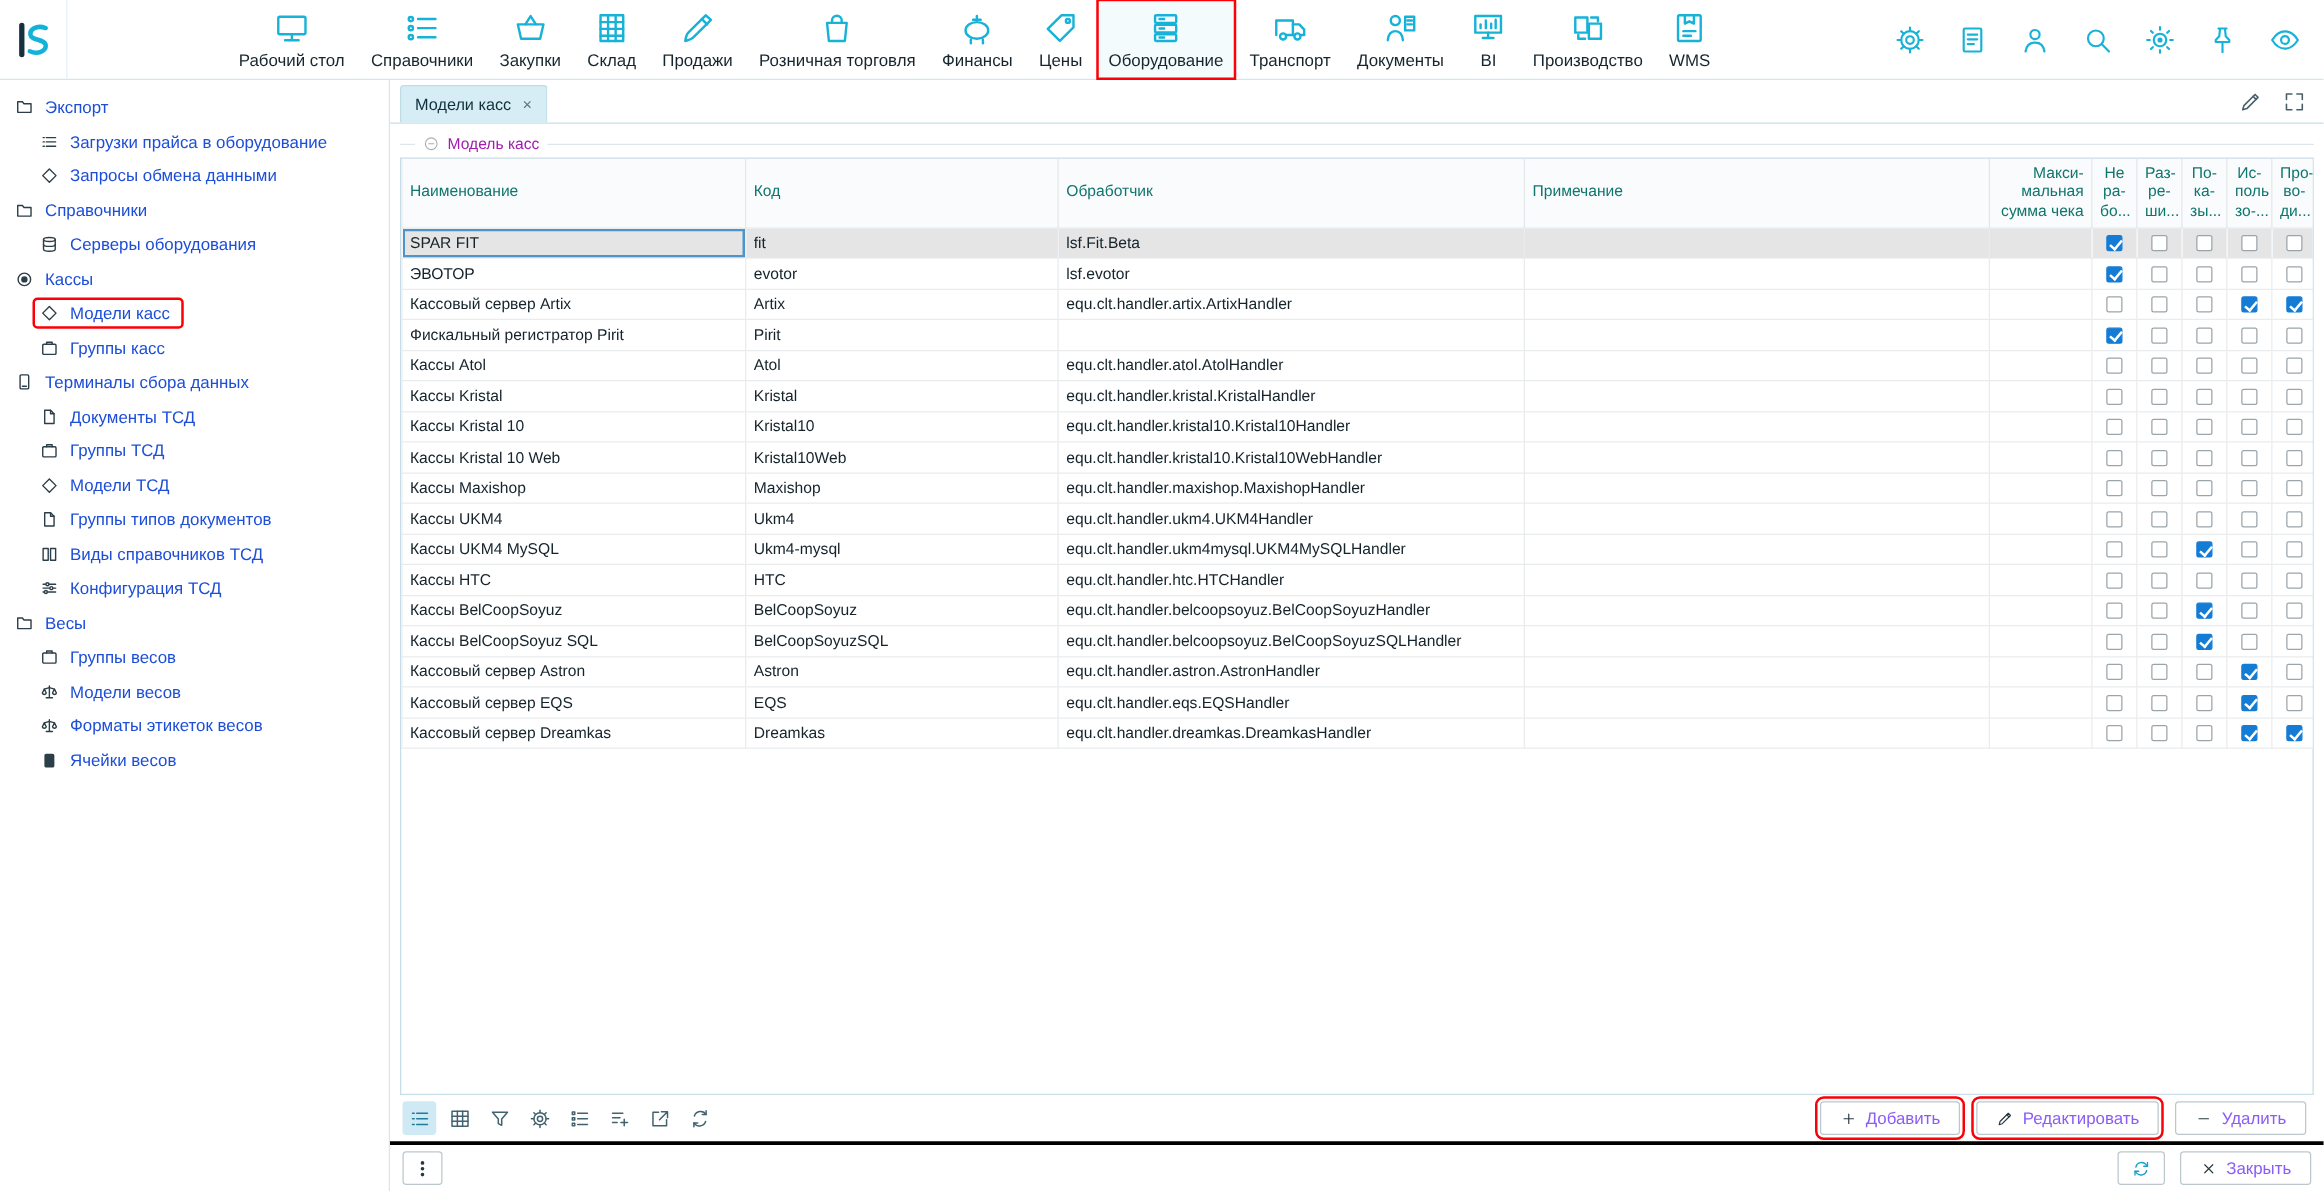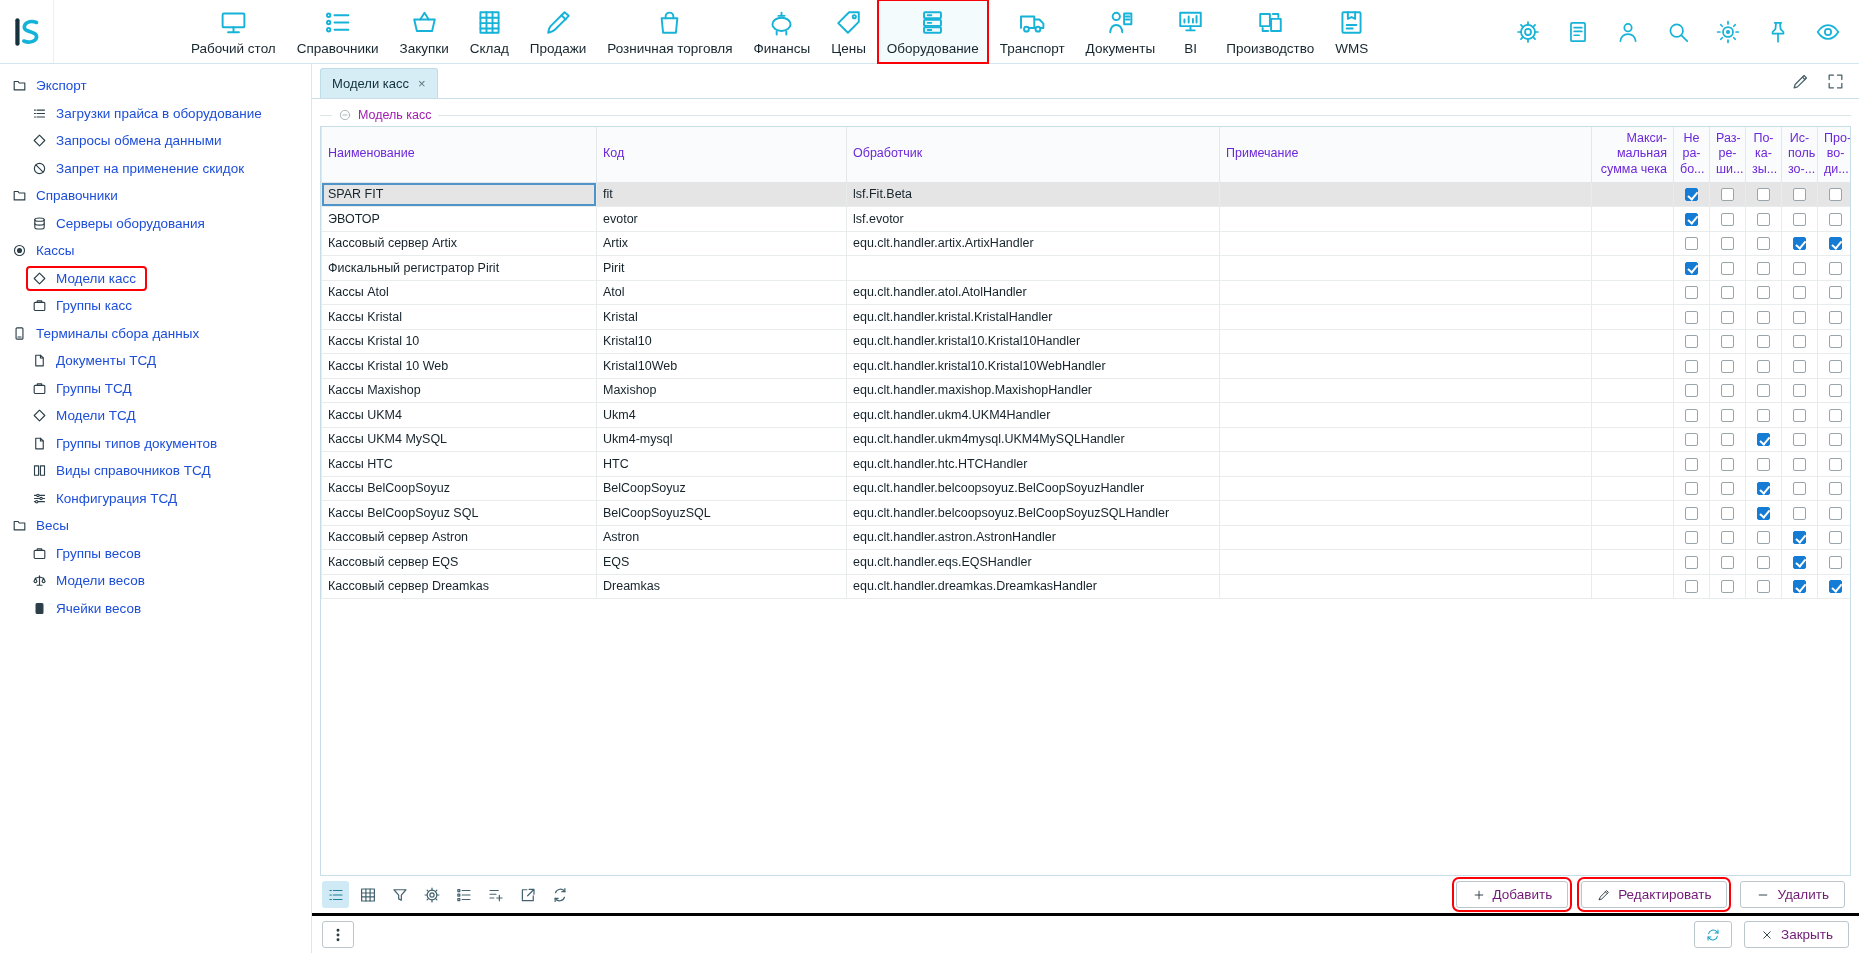--- a/index.html
+++ b/index.html
@@ -48,41 +48,41 @@
   .workspace { flex:1; display:flex; flex-direction:column; min-height:0; padding:5px 8px 0; }
   .panel-legend { flex:0 0 22px; display:flex; align-items:center; gap:6px; }
   .legend-line-short { width:12px; border-top:1px solid #dfe6ea; }
   .legend-ico { width:14px; height:14px; color:#a7b2b8; cursor:pointer; }
   .legend-text { font-size:12.5px; color:#a21caf; }
   .legend-line { flex:1; border-top:1px solid #dfe6ea; }
 
   
   .grid-area { flex:1; border:1px solid #c7dde8; min-height:0; overflow:hidden; background:#fff; }
   table { border-collapse:collapse; table-layout:fixed; width:1532px; font-size:12.5px; }
-  th { background:#fafbfc; border:1px solid #e3e7e9; border-top:none; font-weight:normal; color:#6d28d9; padding:3px 6px; height:55px; vertical-align:middle; text-align:left; cursor:pointer; }
+  th { background:#fafbfc; border:1px solid #e3e7e9; border-top:none; font-weight:normal; color:#0f766e; padding:3px 6px; height:55px; vertical-align:middle; text-align:left; cursor:pointer; }
   .th-label { white-space:pre-line; line-height:1.25; display:block; }
   th.al-center .th-label { text-align:center; }
   th.al-right .th-label { text-align:right; }
   td { border:1px solid #e9eced; height:24.5px; padding:0 6px; white-space:nowrap; overflow:hidden; text-overflow:ellipsis; color:#15232b; background:#fff; }
   td.al-right { text-align:right; }
   td.al-center { text-align:center; }
   tr.selected td { background:#e5e5e5; }
   td.focus-cell { box-shadow:inset 0 0 0 2px #4e94c9; }
   .check-cell { padding:0; }
   .checkbox { display:inline-block; width:13px; height:13px; border:1px solid #9aa5ab; border-radius:2px; background:#fff; vertical-align:middle; position:relative; cursor:pointer; }
   .checkbox.checked { background:#147cd4; border-color:#147cd4; }
   .checkbox.checked::after { content:""; position:absolute; left:3.5px; top:0.5px; width:4px; height:7.5px; border:solid #fff; border-width:0 2px 2px 0; transform:rotate(40deg); }
 
   
   .grid-toolbar { flex:0 0 37px; display:flex; align-items:center; gap:5px; padding:4px 2px; }
   .tool-btn { width:27px; height:27px; display:flex; align-items:center; justify-content:center; border-radius:3px; color:#41626e; cursor:pointer; }
   .tool-btn.active { background:#cfeaf5; color:#1e7d9a; }
   .tool-ico { width:18px; height:18px; }
   .action-buttons { margin-left:auto; display:flex; gap:13px; padding-right:4px; }
-  .btn { display:inline-flex; align-items:center; gap:7px; height:27px; padding:0 15px; background:#fff; border:1px solid #bcc7cd; border-radius:3px; font-family:inherit; font-size:13.5px; color:#701a75; cursor:pointer; }
+  .btn { display:inline-flex; align-items:center; gap:7px; height:27px; padding:0 15px; background:#fff; border:1px solid #bcc7cd; border-radius:3px; font-family:inherit; font-size:13.5px; color:#8b5cf6; cursor:pointer; }
   .btn-ico { width:14px; height:14px; color:#2a3940; }
   .btn.annotated { outline:2px solid #fb0007; outline-offset:2px; }
 
   
   .statusbar { flex:0 0 40px; border-top:3px solid #000000; display:flex; align-items:center; padding:0 10px; gap:10px; background:#fff; }
   .more-btn { width:32px; height:27px; display:flex; align-items:center; justify-content:center; border:1px solid #bcc7cd; border-radius:3px; background:#fff; color:#2a3940; cursor:pointer; }
   .more-ico, .refresh-ico { width:16px; height:16px; }
   .statusbar-right { margin-left:auto; display:flex; align-items:center; gap:12px; }
   .refresh-btn { width:38px; height:27px; display:flex; align-items:center; justify-content:center; border:1px solid #bcc7cd; border-radius:3px; background:#fff; color:#17a0c4; cursor:pointer; }
 </style>
@@ -327,31 +327,20 @@
         <div class="side-item lvl1">
           <span class="side-inner">
             <span class="icon side-ico">
               <svg viewBox="0 0 24 24">
                 <path d="M12 3.5L20.5 12 12 20.5 3.5 12 12 3.5z"></path>
               </svg>
             </span>
             <span class="side-label">Запросы обмена данными</span>
           </span>
         </div>
-        <div class="side-item lvl1">
-          <span class="side-inner">
-            <span class="icon side-ico">
-              <svg viewBox="0 0 24 24">
-                <circle cx="12" cy="12" r="8.2"></circle>
-                <path d="M6.3 6.3l11.4 11.4"></path>
-              </svg>
-            </span>
-            <span class="side-label">Запрет на применение скидок</span>
-          </span>
-        </div>
         <div class="side-item lvl0">
           <span class="side-inner">
             <span class="icon side-ico">
               <svg viewBox="0 0 24 24">
                 <path d="M3.5 5.5h6l2 2.5h9V19h-17V5.5z"></path>
               </svg>
             </span>
             <span class="side-label">Справочники</span>
           </span>
         </div>
@@ -500,20 +489,32 @@
         <div class="side-item lvl1">
           <span class="side-inner">
             <span class="icon side-ico">
               <svg viewBox="0 0 24 24">
                 <path d="M12 4.5V19M8 19.5h8"></path>
                 <path d="M12 6.5L5.5 8.5M12 6.5l6.5 2"></path>
                 <path d="M3 13.5l2.5-5 2.5 5a2.6 2.6 0 0 1-5 0zM16 13.5l2.5-5 2.5 5a2.6 2.6 0 0 1-5 0z"></path>
               </svg>
             </span>
             <span class="side-label">Модели весов</span>
+          </span>
+        </div>
+        <div class="side-item lvl1">
+          <span class="side-inner">
+            <span class="icon side-ico">
+              <svg viewBox="0 0 24 24">
+                <path d="M12 4.5V19M8 19.5h8"></path>
+                <path d="M12 6.5L5.5 8.5M12 6.5l6.5 2"></path>
+                <path d="M3 13.5l2.5-5 2.5 5a2.6 2.6 0 0 1-5 0zM16 13.5l2.5-5 2.5 5a2.6 2.6 0 0 1-5 0z"></path>
+              </svg>
+            </span>
+            <span class="side-label">Форматы этикеток весов</span>
           </span>
         </div>
         <div class="side-item lvl1">
           <span class="side-inner">
             <span class="icon side-ico">
               <svg viewBox="0 0 24 24">
                 <rect x="6.5" y="4" width="11" height="16" rx="1.5" fill="currentColor"></rect>
               </svg>
             </span>
             <span class="side-label">Ячейки весов</span>

